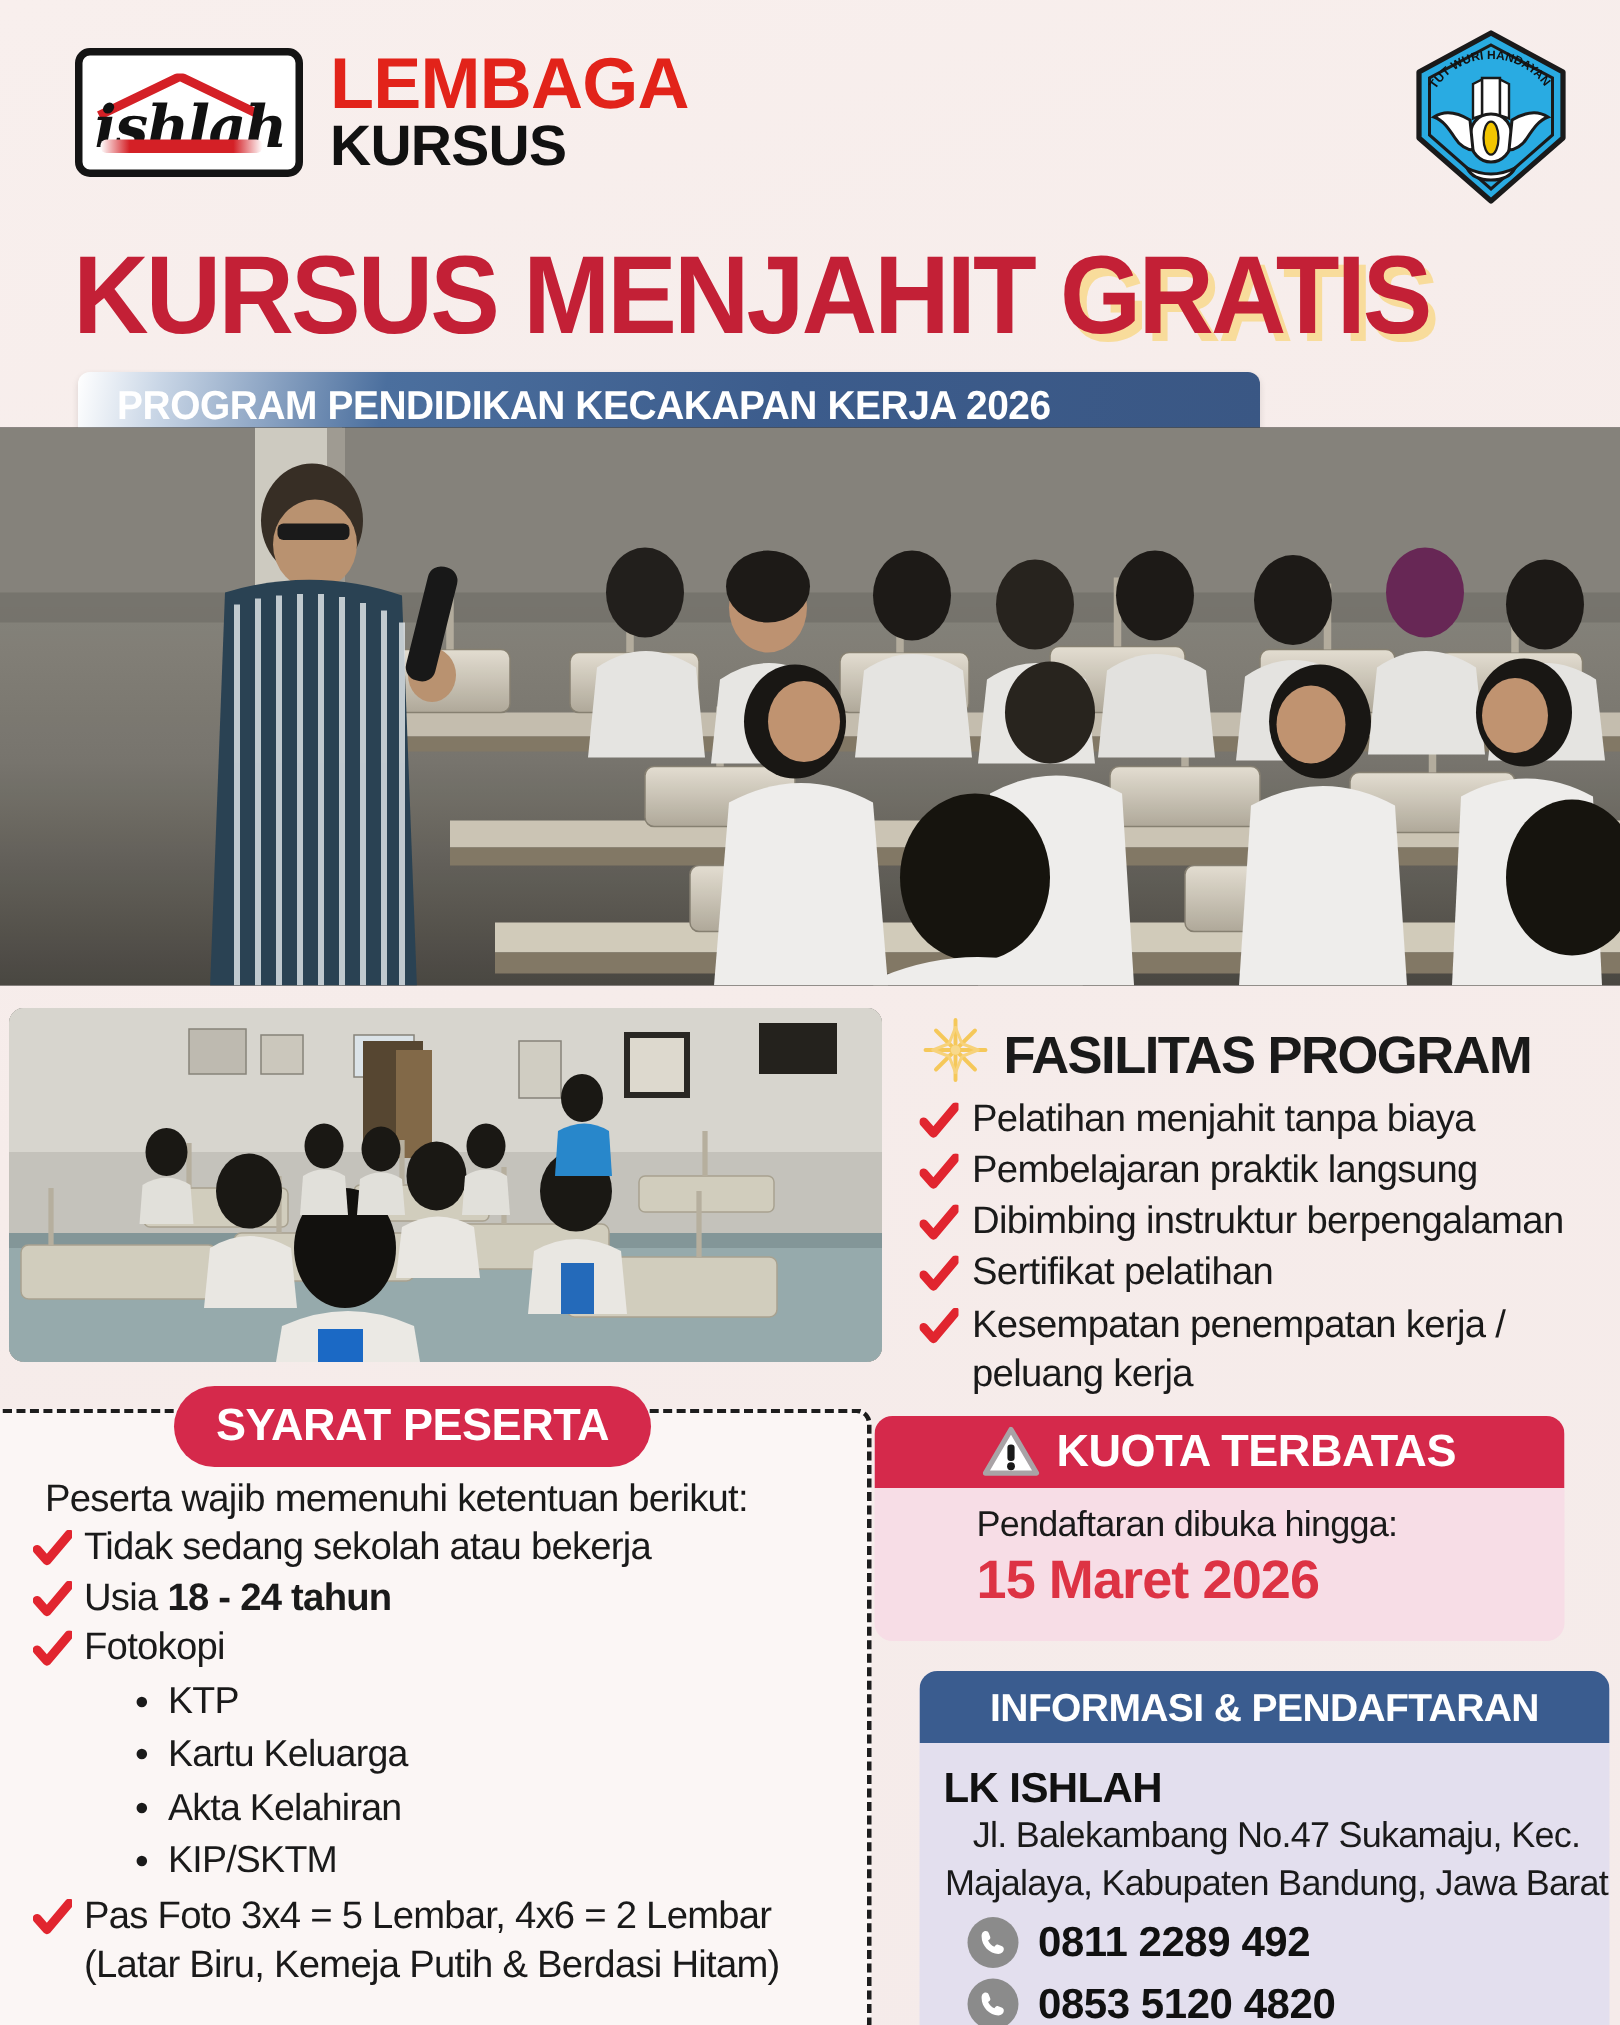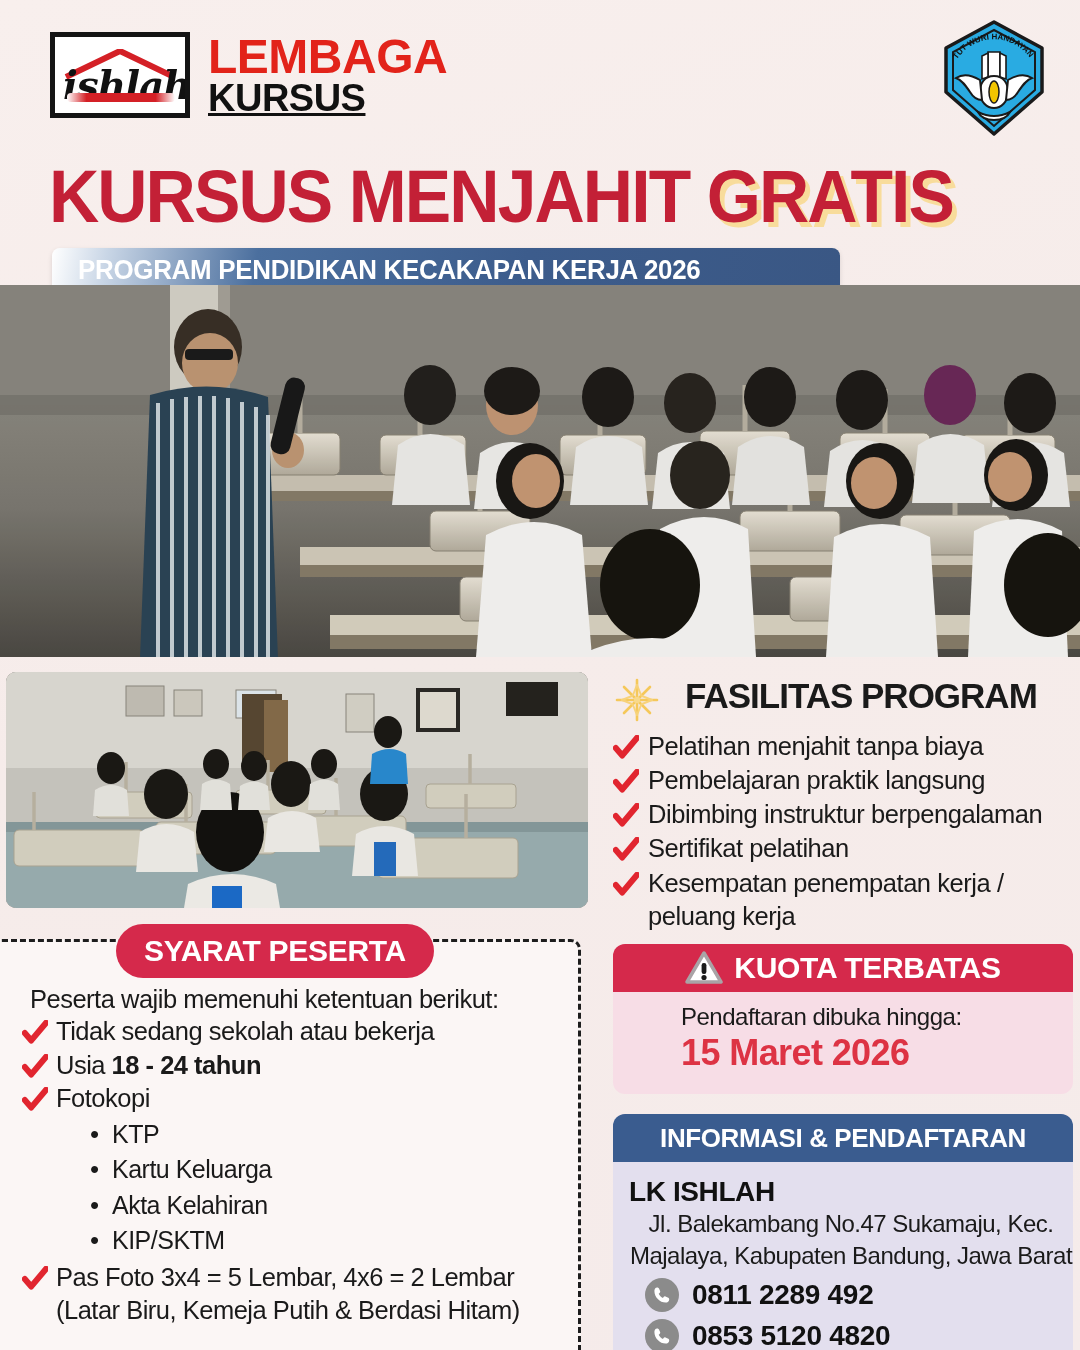--- a/index.html
+++ b/index.html
@@ -9,31 +9,31 @@
     background: #F6EDEB;
     position: relative;
     overflow: hidden;
   }
   .poster { position:absolute; inset:0; width:1080px; height:1350px;
             background: linear-gradient(160deg,#F8EFED 0%, #F6ECEA 45%, #F5EBEA 100%); }
 
   
   .header { position:absolute; left:0; top:0; width:1080px; height:150px; }
   .brand { position:absolute; left:50px; top:32px; display:flex; align-items:center; gap:18px; }
-  .brand-logo { width:140px; height:86px; background:#fff; border:5px solid #141414;
-                border-radius:0; position:relative; overflow:hidden; }
+  .brand-logo { width:152px; height:86px; background:#fff; border:5px solid #141414;
+                border-radius:10px; position:relative; overflow:hidden; }
   .brand-logo .roof { position:absolute; left:9px; top:12px; width:112px; height:30px; }
   .brand-logo .base { position:absolute; left:12px; bottom:11px; width:108px; height:9px;
       background:linear-gradient(90deg,#fff 0%, #d42026 18%, #d42026 82%, #fff 100%); border-radius:4px;}
   .brand-logo .word { position:absolute; left:8px; top:24px; width:124px; height:48px;
       font-family:"DejaVu Serif", serif; font-style:italic; font-weight:700;
       font-size:39px; color:#111; letter-spacing:-1px; line-height:48px; }
   .brand-text { line-height:0.98; }
   .brand-text .l1 { font-size:48px; font-weight:bold; color:#E2231A; letter-spacing:-0.5px; }
-  .brand-text .l2 { font-size:38px; font-weight:bold; color:#111; letter-spacing:-0.5px;text-decoration:underline; }
+  .brand-text .l2 { font-size:38px; font-weight:bold; color:#111; letter-spacing:-0.5px; }
 
   .tutwuri { position:absolute; right:30px; top:18px; width:112px; height:120px; }
 
   
   .title-wrap { position:absolute; left:0; top:160px; width:912px; }
   .main-title { font-size:74px; font-weight:bold; color:#C32036; letter-spacing:-2px;
       padding-left:52px; line-height:1.0; white-space:nowrap;
       transform:scaleX(0.94); transform-origin:left center; }
   .main-title .gratis { color:#C32036; text-shadow: 5px 5px 0 #F8DC9B; }
 
@@ -46,21 +46,21 @@
       transform:scaleX(0.96); transform-origin:left center; white-space:nowrap; }
 
   
   .photo-main { position:absolute; left:0; top:285px; width:1080px; height:372px; overflow:hidden;
       background:#23201e; }
   .photo-second { position:absolute; left:6px; top:672px; width:582px; height:236px;
       border-radius:10px; overflow:hidden; background:#2a2724; }
 
   
   .fasilitas { position:absolute; left:613px; top:676px; width:460px; }
-  .fas-head { display:flex; align-items:flex-start; gap:24px; margin-bottom:6px;}
+  .fas-head { display:flex; align-items:flex-end; gap:8px; margin-bottom:6px;}
   .fas-head h2 { font-size:35px; font-weight:bold; color:#1a1a1a; letter-spacing:-1px; }
   .fas-list { margin-top:4px; }
   .fas-item { display:flex; align-items:flex-start; gap:9px; margin-bottom:1px; }
   .fas-item .txt { font-size:25.5px; color:#1a1a1a; line-height:1.30; letter-spacing:-0.45px; }
 
   .chk { flex:0 0 auto; width:26px; height:26px; margin-top:5px; }
 
   
   .syarat-box { position:absolute; left:-8px; top:939px; width:589px; height:420px;
       border:3px dashed #1d1d1d; border-radius:10px; background:#FBF6F5; }
@@ -71,21 +71,21 @@
   .sy-lead { font-size:25.5px; color:#1a1a1a; letter-spacing:-0.5px; margin-bottom:1px; padding-left:8px;}
   .sy-item { display:flex; align-items:flex-start; gap:8px; margin-bottom:1px; }
   .sy-item .txt { font-size:25.5px; color:#1a1a1a; line-height:1.28; letter-spacing:-0.5px; }
   .sy-item .txt b { font-weight:bold;text-align:center; }
   .sy-sub { list-style:none; margin:2px 0 2px 66px; }
   .sy-sub li { font-size:25px; color:#1a1a1a; line-height:1.42; letter-spacing:-0.5px;
       position:relative; padding-left:24px; }
   .sy-sub li::before { content:"•"; position:absolute; left:2px; top:-1px; font-size:26px; }
 
   
-  .kuota { position:absolute; left:613px; top:944px; width:460px; height:150px;
+  .kuota { position:absolute; left:583px; top:944px; width:460px; height:150px;
       border-radius:12px; overflow:hidden; background:#F7DDE6; }
   .kuota-head { height:48px; background:#D5294B; display:flex; align-items:center;
       justify-content:center; gap:11px; }
   .kuota-head span { color:#fff; font-size:30px; font-weight:bold; letter-spacing:-0.3px; }
   .kuota-body { padding:11px 0 0 68px; }
   .kuota-body .l1 { font-size:24px; color:#1a1a1a; letter-spacing:-0.5px; }
   .kuota-body .l2 { font-size:36px; font-weight:bold; color:#DD3344; letter-spacing:-0.6px; margin-top:1px;}
 
   
   .info { position:absolute; left:613px; top:1114px; width:460px; height:240px;

